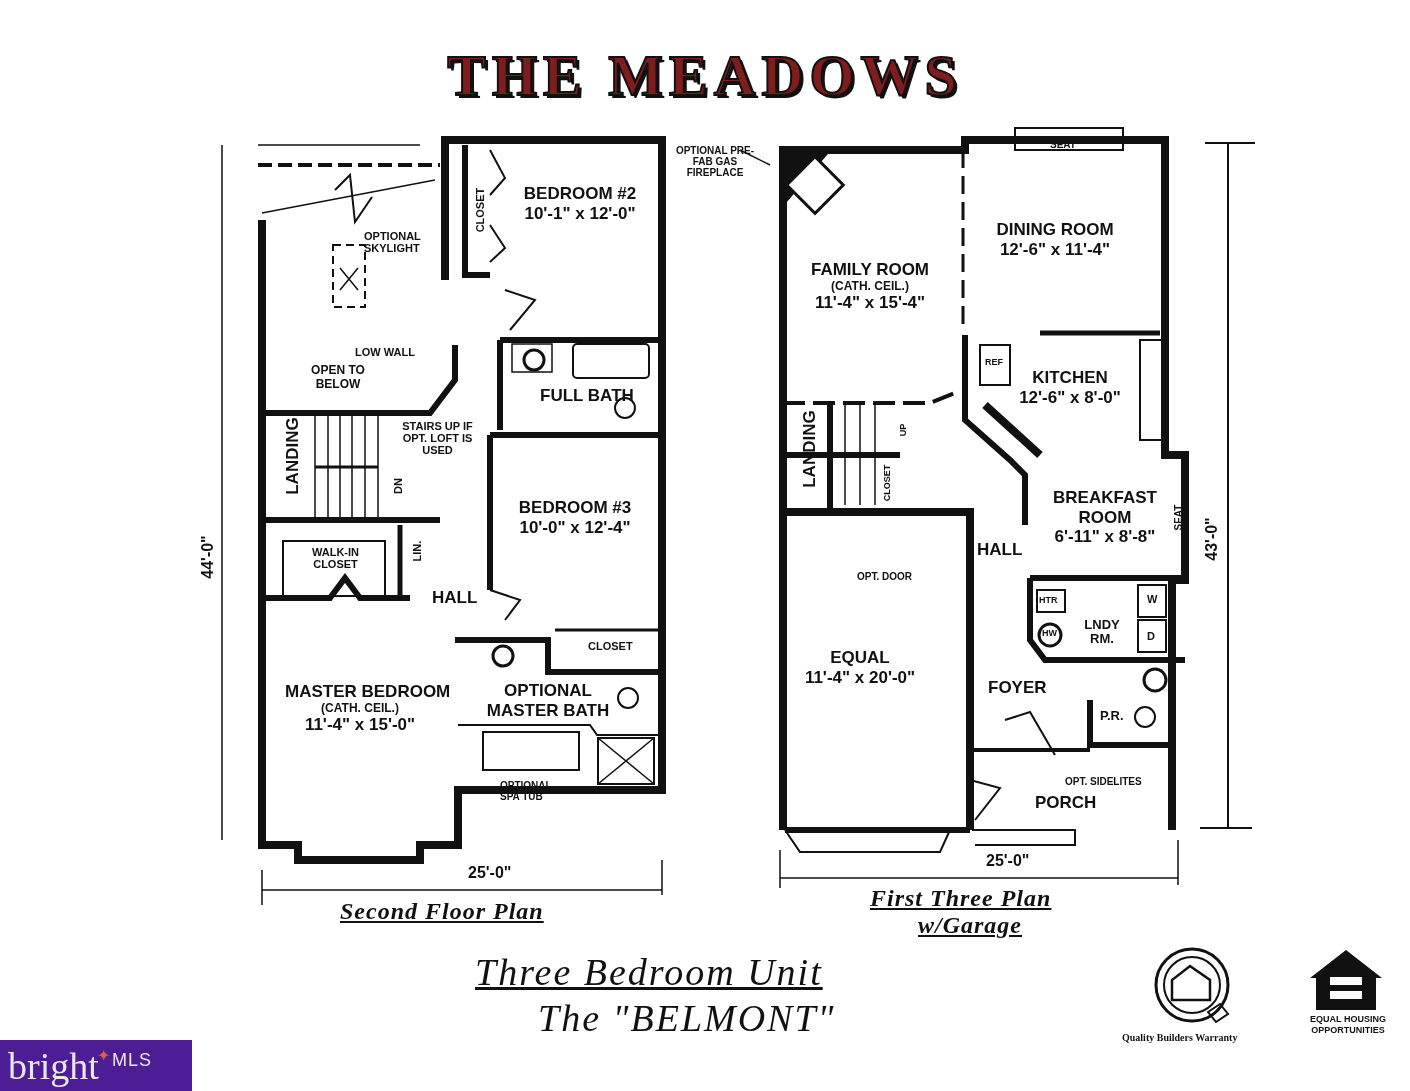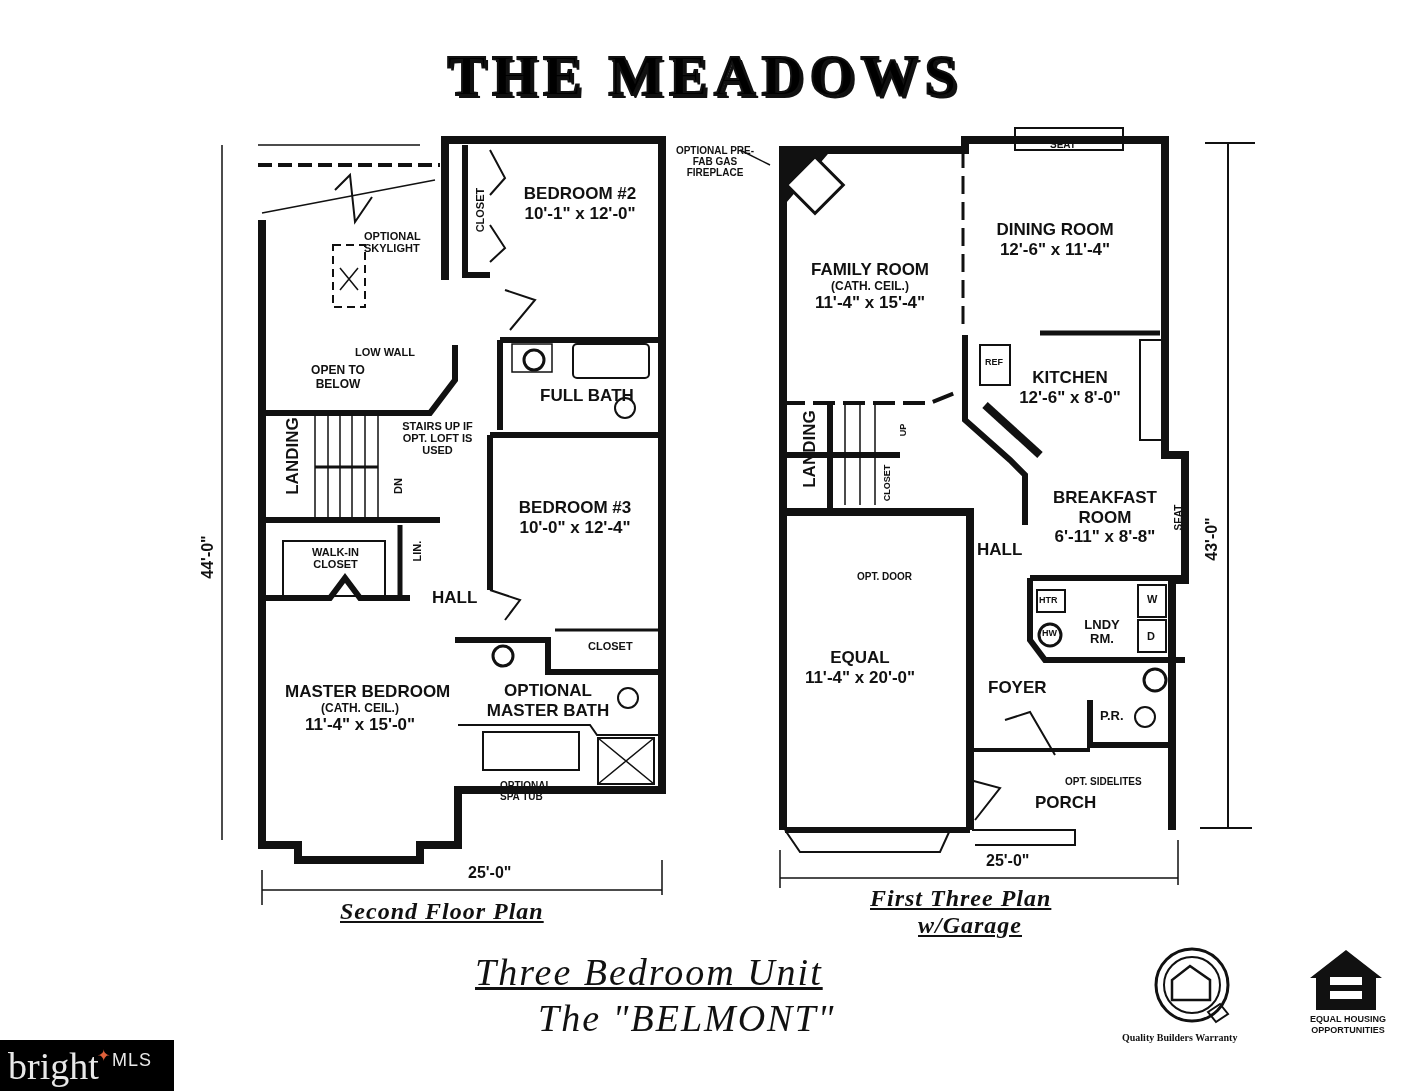--- a/index.html
+++ b/index.html
@@ -1,31 +1,31 @@
 <!DOCTYPE html>
 <html><head>
 <meta charset="utf-8">
 <style>
   html, body { margin:0; padding:0; }
   body { width:1410px; height:1091px; background:#ffffff; position:relative; overflow:hidden;
          font-family:"Liberation Sans", sans-serif; color:#111; }
   .abs { position:absolute; }
   .title { left:0; width:1410px; top:42px; text-align:center; font-family:"Liberation Serif", serif;
-           font-size:58px; font-weight:bold; letter-spacing:6px; color:#000000;
+           font-size:58px; font-weight:bold; letter-spacing:6px; color:#7f1d1d;
            -webkit-text-stroke:2px #111; text-shadow:3px 3px 0 #111; }
   .lbl { font-weight:bold; font-size:17px; text-align:center; line-height:1.15; white-space:nowrap; }
   .sm { font-size:11px; font-weight:bold; line-height:1.1; white-space:nowrap; }
   .dim { font-size:16px; font-weight:bold; white-space:nowrap; }
   .vert { transform:rotate(-90deg); transform-origin:center; }
   .caption { font-family:"Liberation Serif", serif; font-style:italic; font-weight:bold;
              font-size:24px; text-decoration:underline; white-space:nowrap; letter-spacing:1px; }
   .bigcap { font-family:"Liberation Serif", serif; font-style:italic; font-size:38px;
             white-space:nowrap; letter-spacing:2px; }
   svg.plan { position:absolute; left:0; top:0; }
-  .logo-box { left:0; top:1040px; width:174px; height:51px; background:#000000; color:#e8e8e8; }
+  .logo-box { left:0; top:1040px; width:192px; height:51px; background:#4c1d95; color:#e8e8e8; }
   .logo-box .b { position:absolute; left:8px; top:4px; font-family:"Liberation Serif", serif; font-size:38px; }
   .logo-box .m { position:absolute; left:112px; top:10px; font-size:18px; letter-spacing:1px; }
   .logo-box .star { position:absolute; left:97px; top:6px; color:#e0603a; font-size:16px; }
 </style>
 </head>
 <body>
 
 <svg class="plan" width="1410" height="1091">
   <g stroke="#111" fill="none">
 

